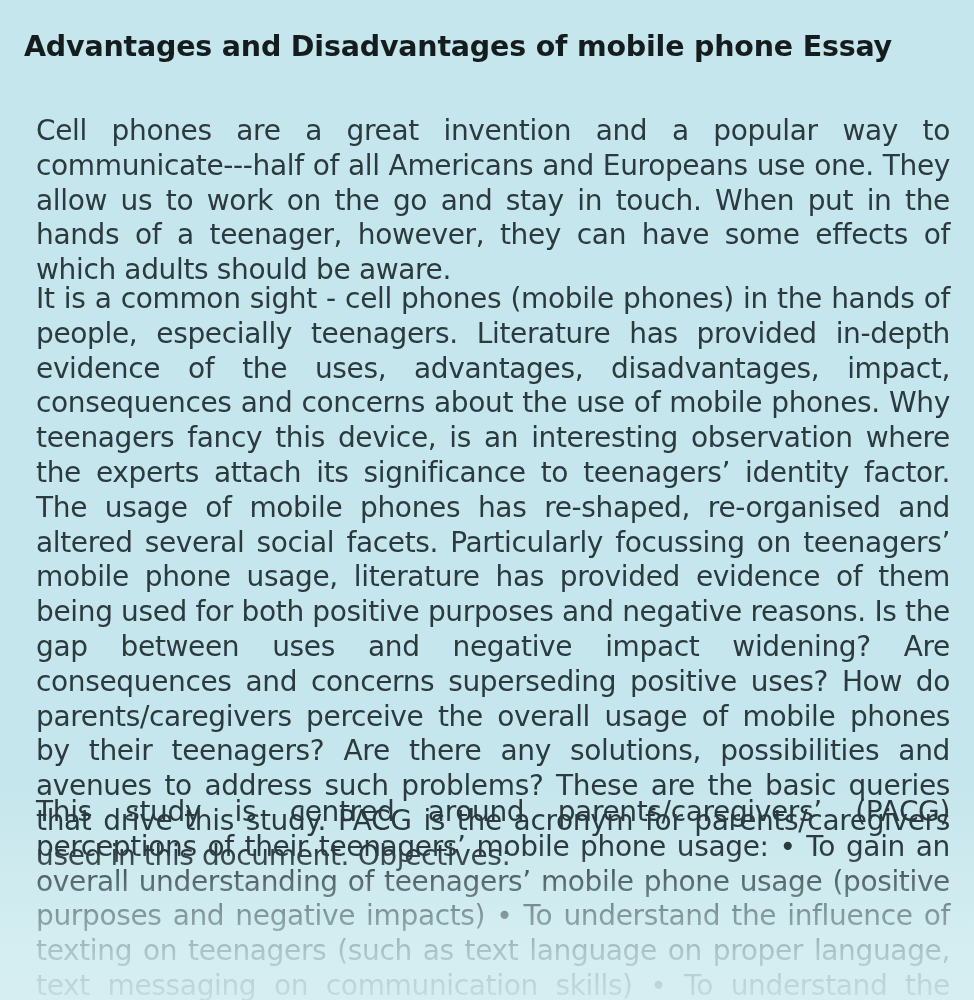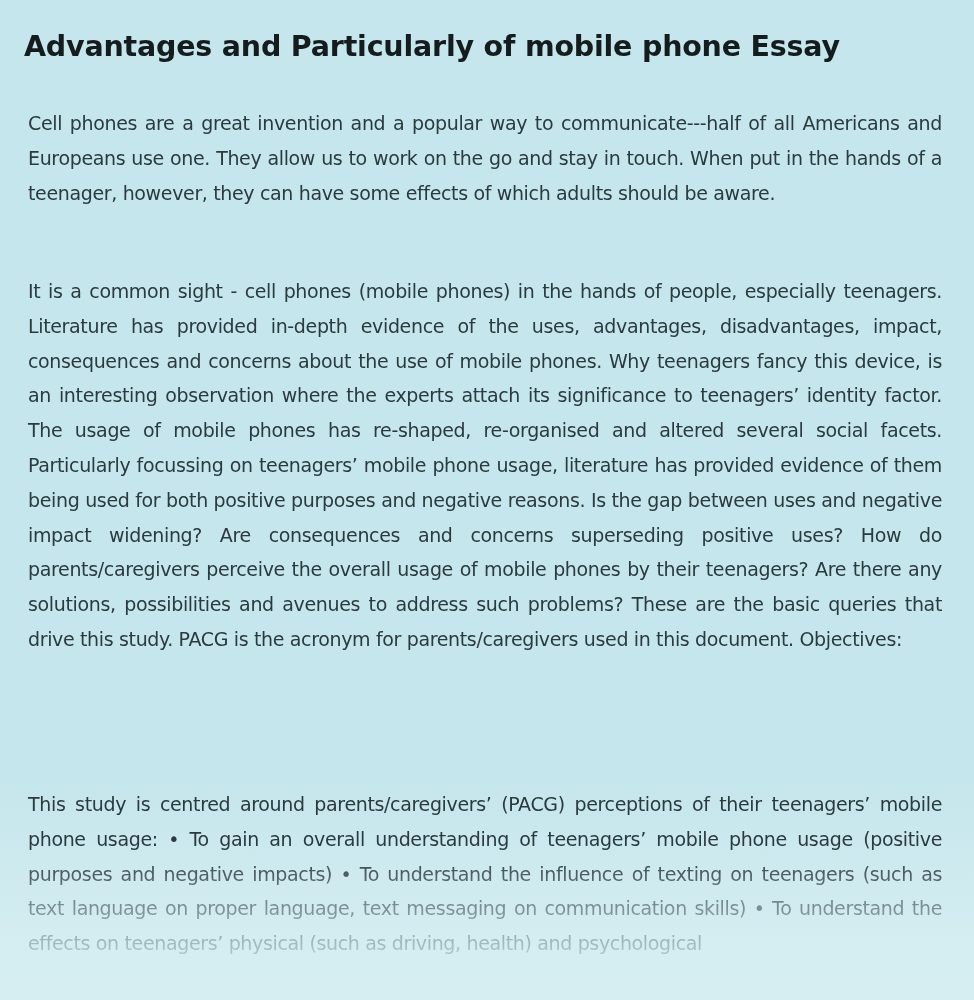--- a/index.html
+++ b/index.html
@@ -10,35 +10,35 @@
       position: relative;
     }
     .page { position: absolute; left: 24px; top: 0; width: 914px; }
     h1 {
       margin: 0; position: absolute; top: 30px; left: 0;
       font-size: 28.5px; font-weight: bold; color: #151c1e;
       letter-spacing: -0.2px; white-space: nowrap;
     }
     .para {
       position: absolute; left: 0; width: 914px;
-      font-size: 19px; line-height: 34.8px; color: #2b3a3e;
-      text-align: justify; margin: 4px;
+      font-size: 28px; line-height: 34.8px; color: #2b3a3e;
+      text-align: justify; margin: 12px;
       letter-spacing: -0.35px;
     }
     #p1 { top: 102px; }
     #p2 { top: 270px; }
     #p3 { top: 783px; }
     .fade {
       position: absolute; left: 0; right: 0; top: 850px; height: 150px;
       background: linear-gradient(to bottom, rgba(205,234,239,0) 0%, rgba(208,236,240,0.45) 35%, rgba(213,238,242,0.78) 70%, rgba(214,238,242,0.9) 100%);
       pointer-events: none;
     }
   </style>
 </head>
 <body>
 
 <div class="page">
-  <h1>Advantages and Particularly of mobile phone Essay</h1>
+  <h1>Advantages and Disadvantages of mobile phone Essay</h1>
   <p class="para" id="p1">Cell phones are a great invention and a popular way to communicate---half of all Americans and Europeans use one. They allow us to work on the go and stay in touch. When put in the hands of a teenager, however, they can have some effects of which adults should be aware.</p>
   <p class="para" id="p2">It is a common sight - cell phones (mobile phones) in the hands of people, especially teenagers. Literature has provided in-depth evidence of the uses, advantages, disadvantages, impact, consequences and concerns about the use of mobile phones. Why teenagers fancy this device, is an interesting observation where the experts attach its significance to teenagers’ identity factor. The usage of mobile phones has re-shaped, re-organised and altered several social facets. Particularly focussing on teenagers’ mobile phone usage, literature has provided evidence of them being used for both positive purposes and negative reasons. Is the gap between uses and negative impact widening? Are consequences and concerns superseding positive uses? How do parents/caregivers perceive the overall usage of mobile phones by their teenagers? Are there any solutions, possibilities and avenues to address such problems? These are the basic queries that drive this study. PACG is the acronym for parents/caregivers used in this document. Objectives:</p>
   <p class="para" id="p3">This study is centred around parents/caregivers’ (PACG) perceptions of their teenagers’ mobile phone usage: • To gain an overall understanding of teenagers’ mobile phone usage (positive purposes and negative impacts) • To understand the influence of texting on teenagers (such as text language on proper language, text messaging on communication skills) • To understand the effects on teenagers’ physical (such as driving, health) and psychological</p>
 </div>
 <div class="fade"></div>
 
 </body></html>

